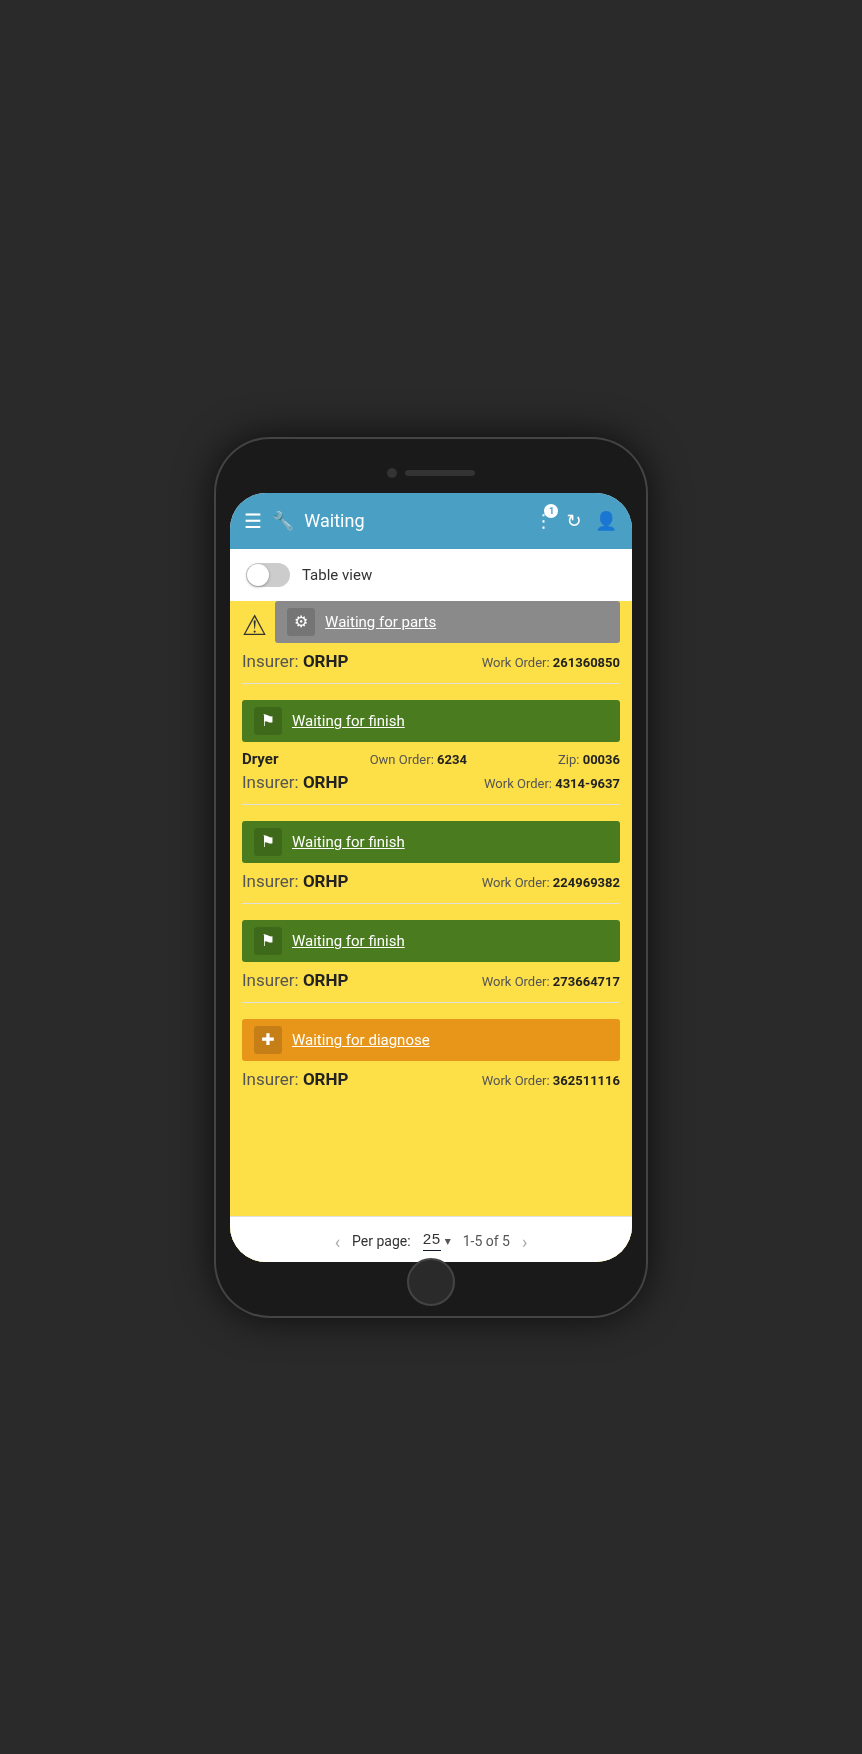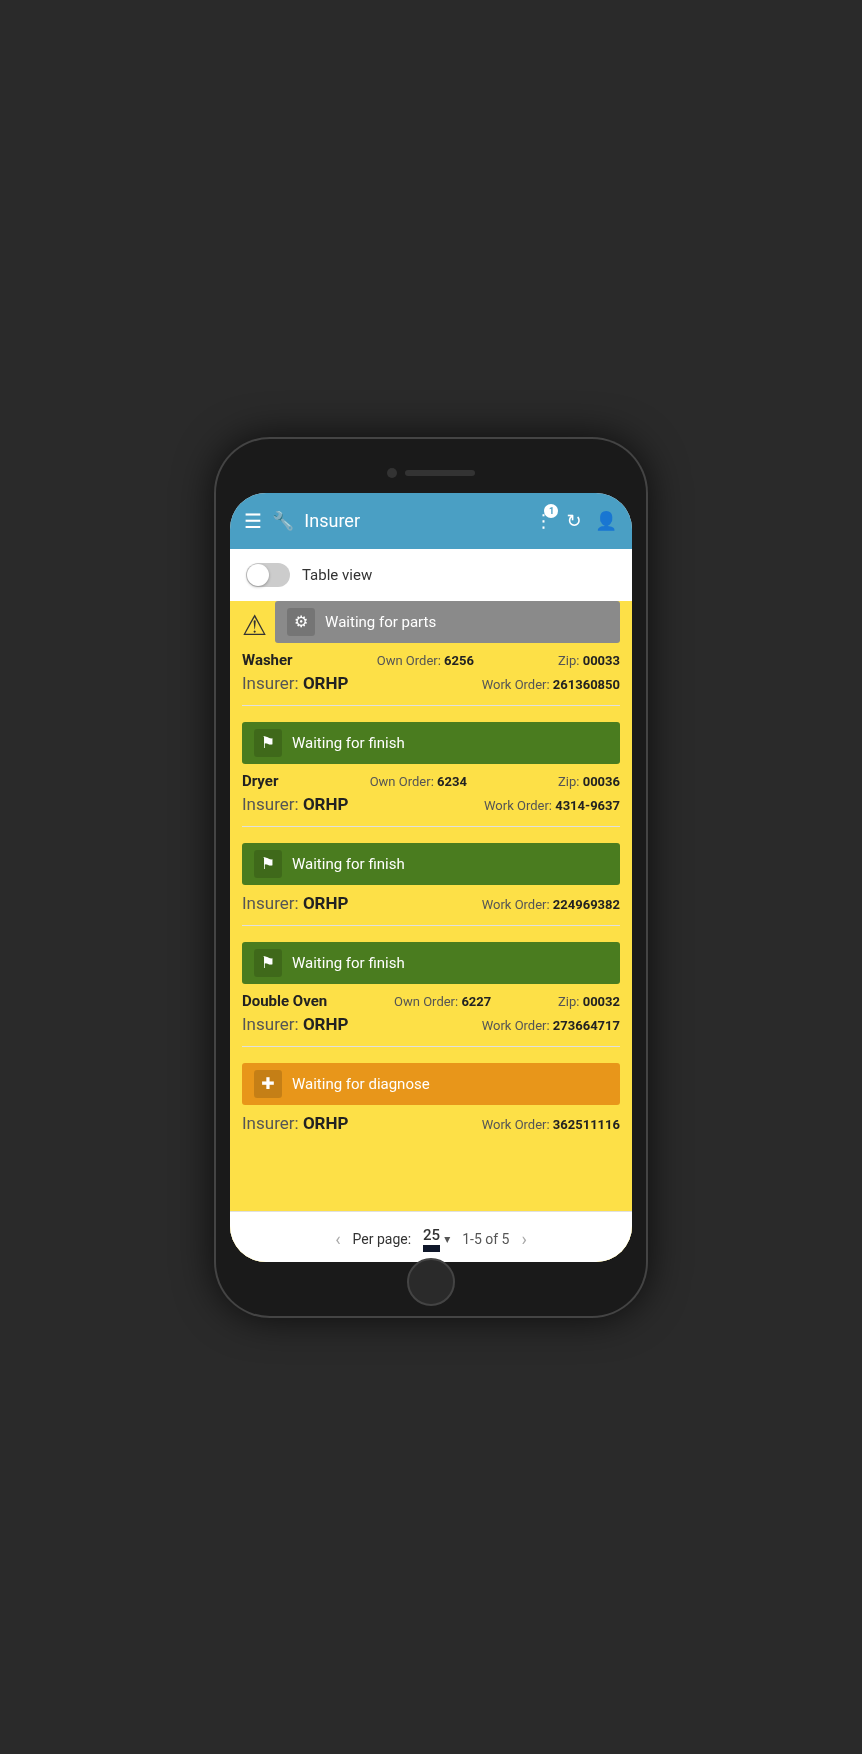--- a/index.html
+++ b/index.html
@@ -219,20 +219,21 @@
       align-items: center;
       justify-content: center;
       border-radius: 3px;
       flex-shrink: 0;
     }
 
     .status-text {
       color: white;
       font-size: 15px;
       font-weight: 400;
+      text-decoration: underline;
     }
 
     .service-info-row {
       display: flex;
       align-items: baseline;
       justify-content: space-between;
       margin-bottom: 4px;
     }
 
     .service-name {
@@ -317,22 +318,23 @@
     .per-page-select {
       display: flex;
       align-items: center;
       gap: 4px;
     }
 
     .per-page-value {
       font-size: 15px;
       font-weight: 500;
       color: #333;
-      border-bottom: 7px solid #0f172a;
+      border-bottom: 1px solid #0f172a;
       padding-bottom: 1px;
+      font-family: Liberation Mono, monospace;
     }
 
     .dropdown-arrow {
       color: #555;
       font-size: 12px;
     }
 
     .range-text {
       font-size: 14px;
       color: #555;
@@ -346,21 +348,21 @@
     <div class="phone-camera"></div>
     <div class="phone-speaker"></div>
   </div>
 
   <div class="phone-screen">
 
     <div class="app-header">
       <div class="header-left">
         <span class="hamburger-icon">☰</span>
         <span class="wrench-icon">🔧</span>
-        <span class="header-title">Insurer</span>
+        <span class="header-title">Waiting</span>
       </div>
       <div class="header-right">
         <span class="header-icon">
           ⋮
           <span class="badge">1</span>
         </span>
         <span class="header-icon">↻</span>
         <span class="header-icon">👤</span>
       </div>
     </div>
@@ -377,29 +379,20 @@
       <div class="service-list">
 
         <div class="service-item">
           <div class="item-header">
             <span class="warning-triangle">⚠</span>
             <div class="status-bar gray" style="flex:1;">
               <div class="status-icon">⚙</div>
               <span class="status-text">Waiting for parts</span>
             </div>
           </div>
-          <div class="service-info-row">
-            <span class="service-name">Washer</span>
-            <span class="service-meta">
-              Own Order: <span>6256</span>
-            </span>
-            <span class="service-meta">
-              Zip: <span>00033</span>
-            </span>
-          </div>
           <div class="service-info-row2">
             <span class="insurer-text">
               Insurer: <span>ORHP</span>
             </span>
             <span class="work-order-text">
               Work Order: <span>261360850</span>
             </span>
           </div>
         </div>
 
@@ -439,29 +432,20 @@
             <span class="work-order-text">
               Work Order: <span>224969382</span>
             </span>
           </div>
         </div>
 
         <div class="service-item">
           <div class="status-bar green">
             <div class="status-icon">⚑</div>
             <span class="status-text">Waiting for finish</span>
-          </div>
-          <div class="service-info-row">
-            <span class="service-name">Double Oven</span>
-            <span class="service-meta">
-              Own Order: <span>6227</span>
-            </span>
-            <span class="service-meta">
-              Zip: <span>00032</span>
-            </span>
           </div>
           <div class="service-info-row2">
             <span class="insurer-text">
               Insurer: <span>ORHP</span>
             </span>
             <span class="work-order-text">
               Work Order: <span>273664717</span>
             </span>
           </div>
         </div>

